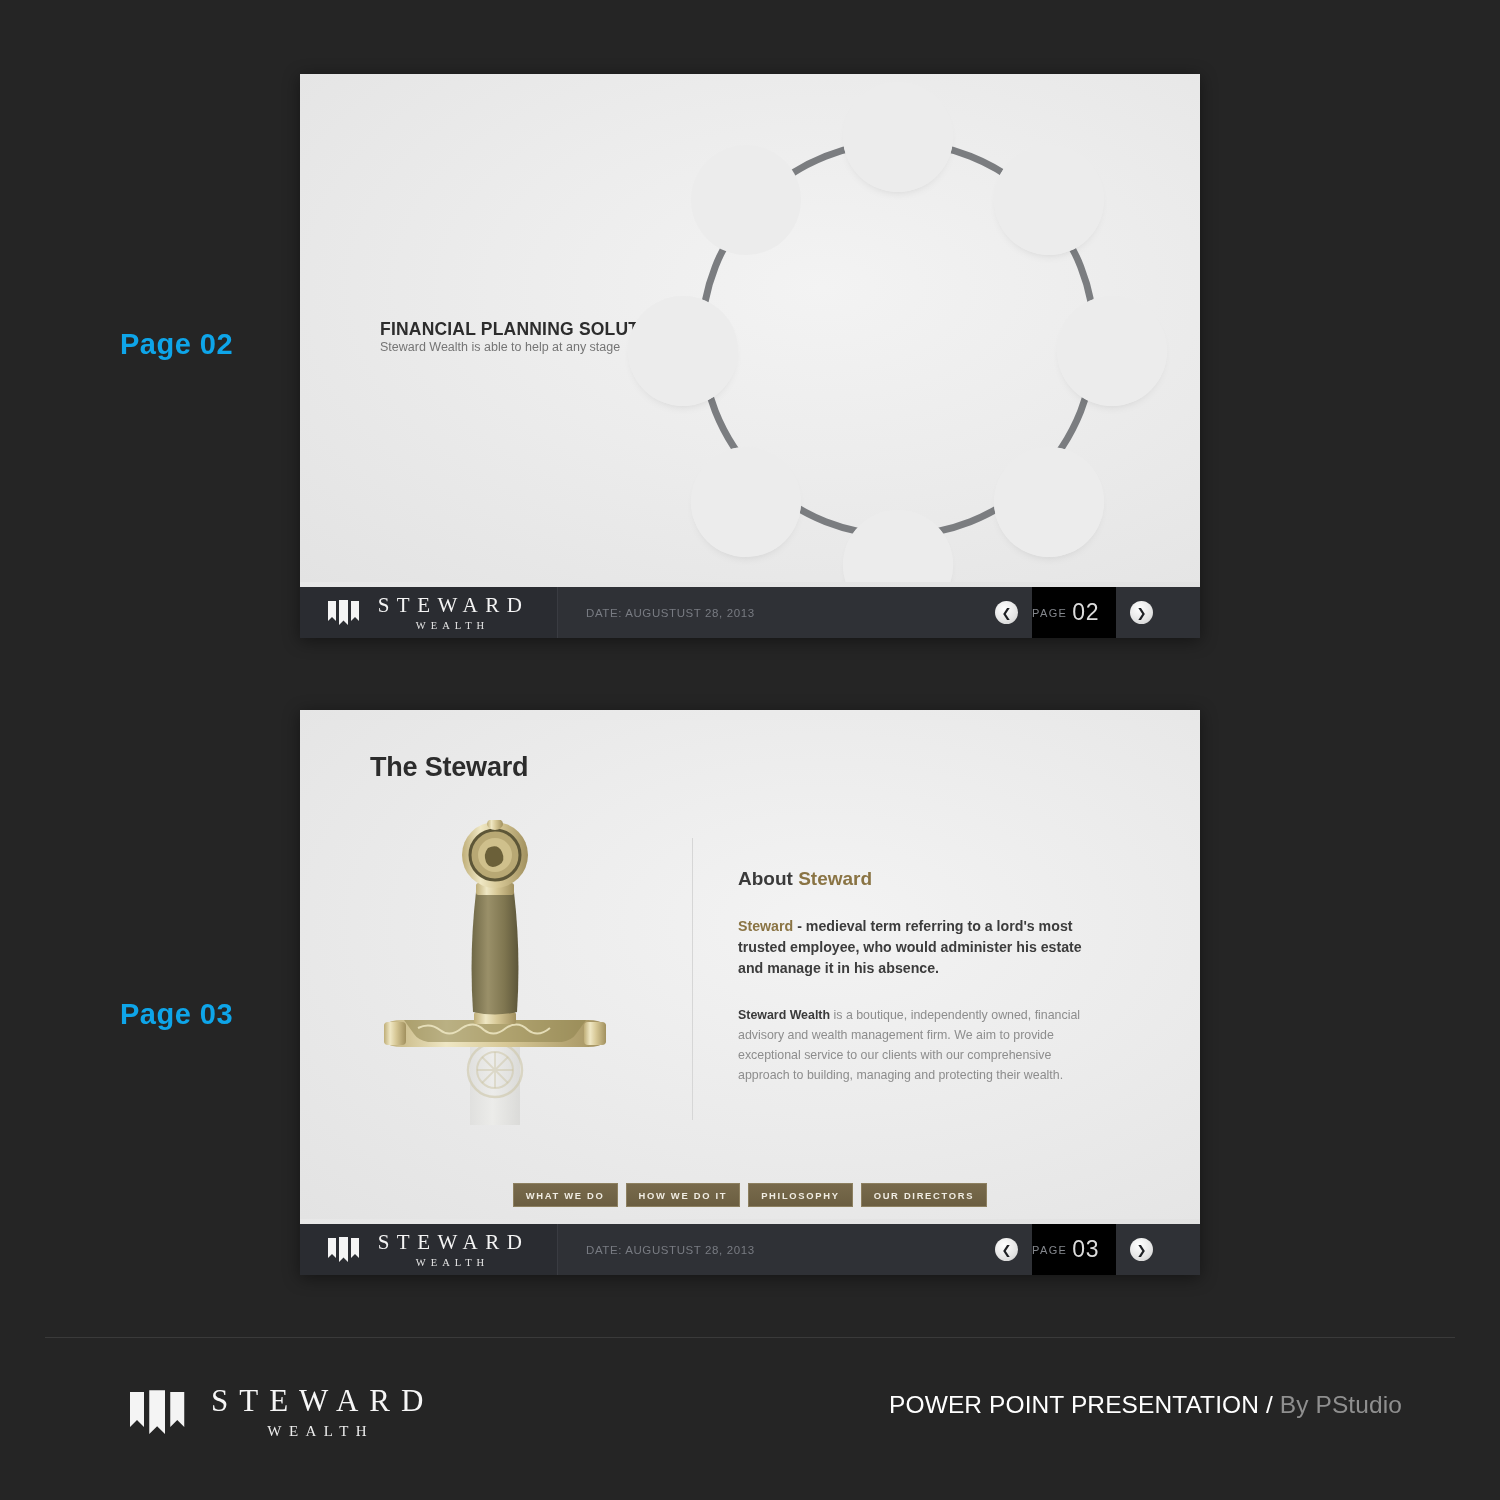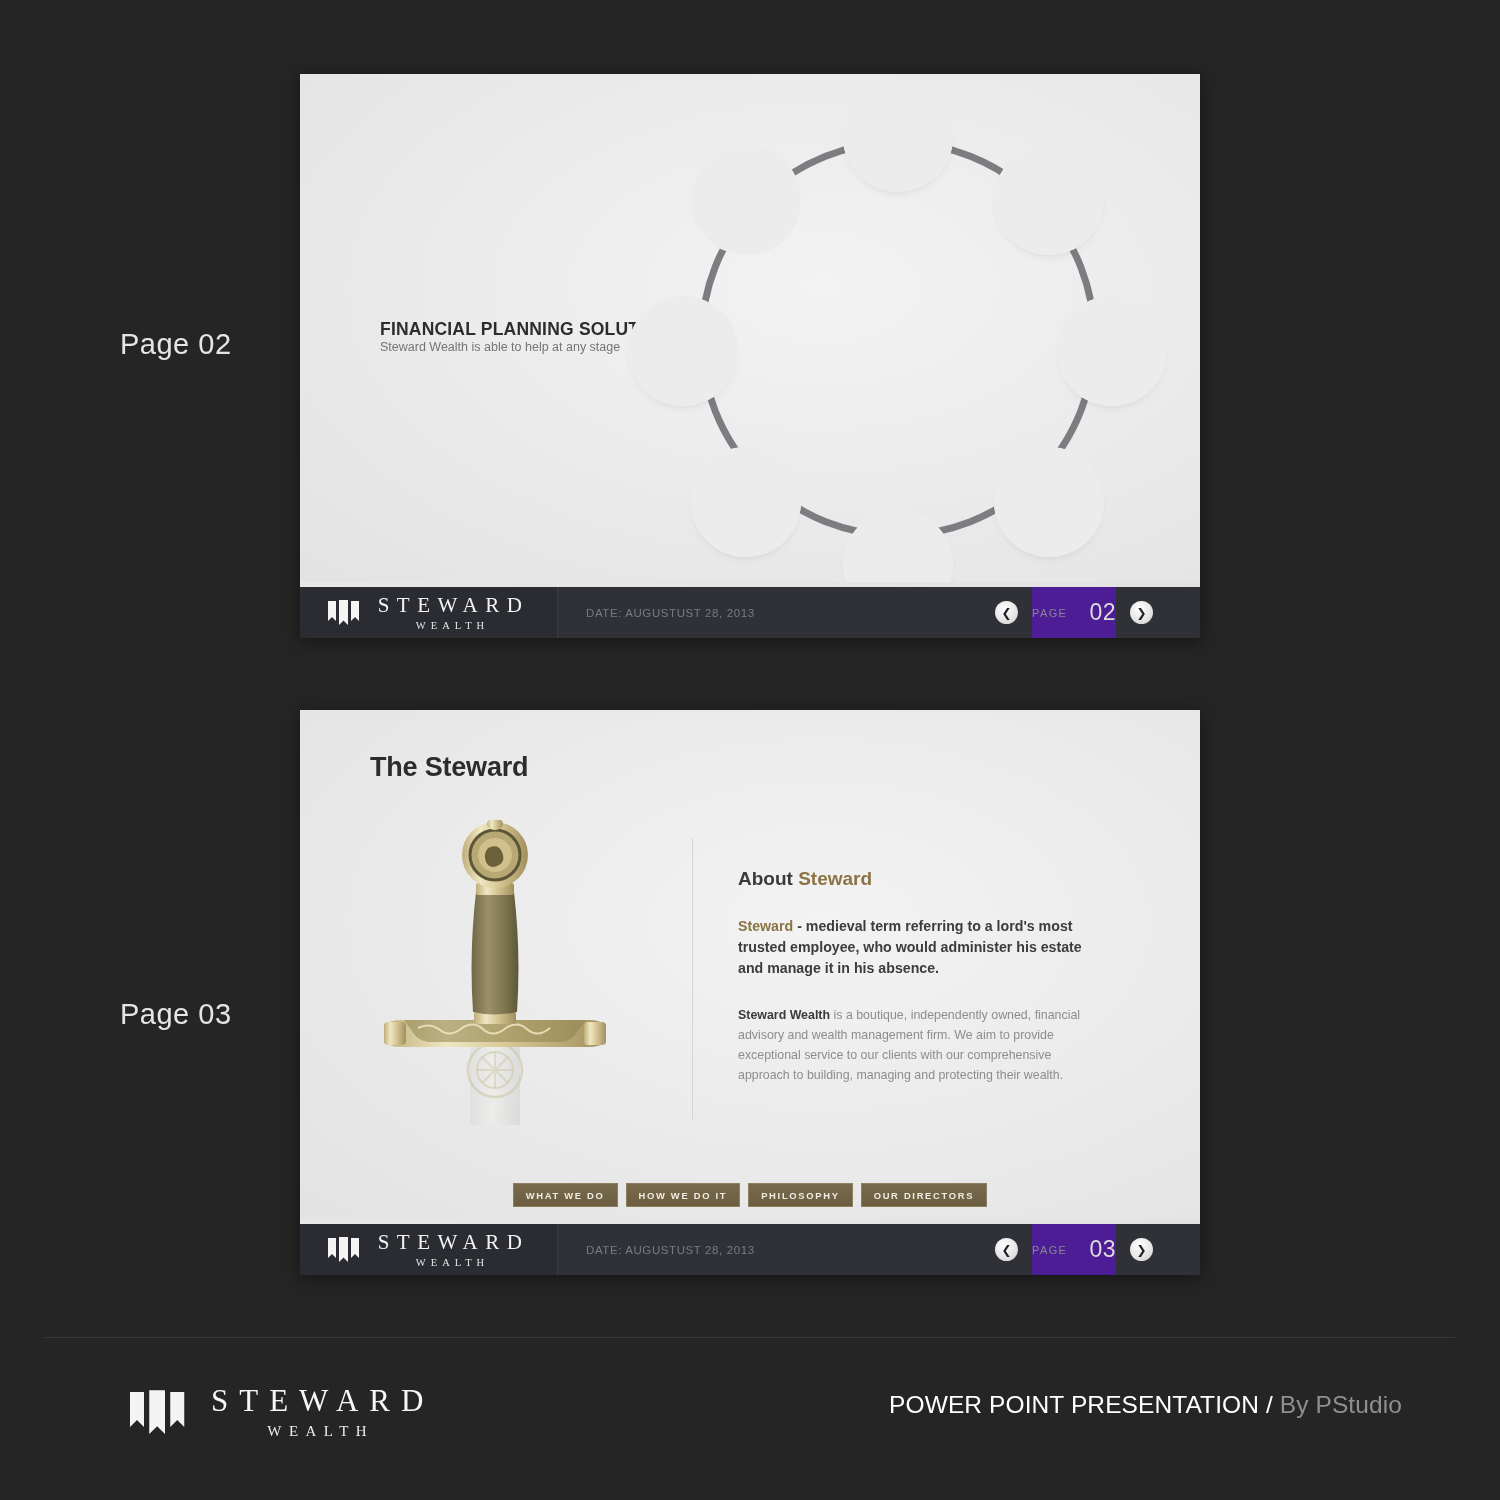--- a/index.html
+++ b/index.html
@@ -9,25 +9,25 @@
     height: 1500px;
     background: #252525;
     font-family: "Liberation Sans", sans-serif;
     position: relative;
     overflow: hidden;
   }
 
   
   .page-label {
     position: absolute;
-    color: #e5e5e5;
+    color: #0ea5e9;
     font-size: 29px;
     font-family: "Liberation Sans", sans-serif;
     letter-spacing: .5px;
-    font-weight: 400;
+    font-weight: 700;
   }
   #page-label-02 { left: 120px; top: 328px; }
   #page-label-03 { left: 120px; top: 998px; }
 
   
   .slide {
     position: absolute;
     left: 300px;
     width: 900px;
     background: linear-gradient(145deg, #efefef 0%, #e8e8e8 40%, #e2e2e2 100%);
@@ -104,24 +104,24 @@
     color: #1d1f23;
     font-size: 12px;
     line-height: 1;
     flex: none;
   }
   .nav-prev { margin-left: 15px; }
   .nav-next { margin-left: 14px; }
   .page-indicator {
     width: 84px;
     height: 100%;
-    background: #4c1d95;
+    background: #000000;
     display: flex;
     align-items: center;
-    justify-content: space-between;
+    justify-content: flex-start;
     margin-left: 14px;
     gap: 5px;
   }
   .page-word { color: #85888e; font-size: 11px; letter-spacing: 1.4px; }
   .page-num  { color: #dcdcdc; font-size: 23px; font-weight: 300; letter-spacing: .5px; }
 
   
   .fps-head {
     position: absolute;
     left: 80px; top: 245px;

